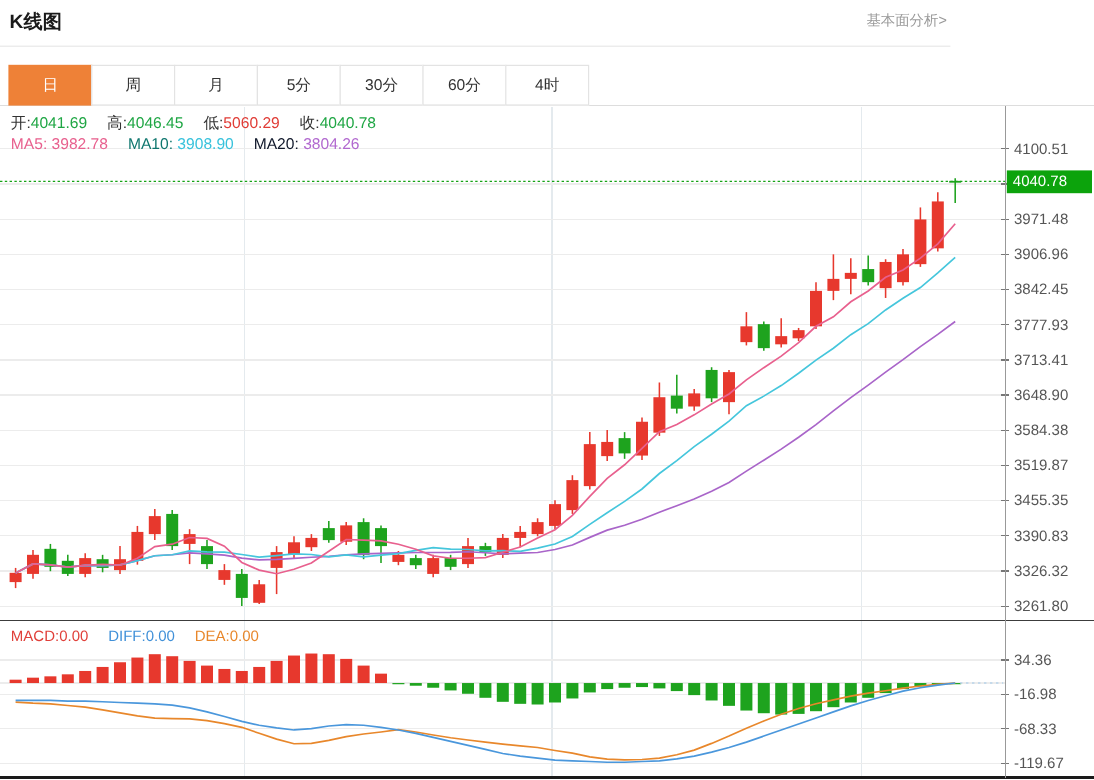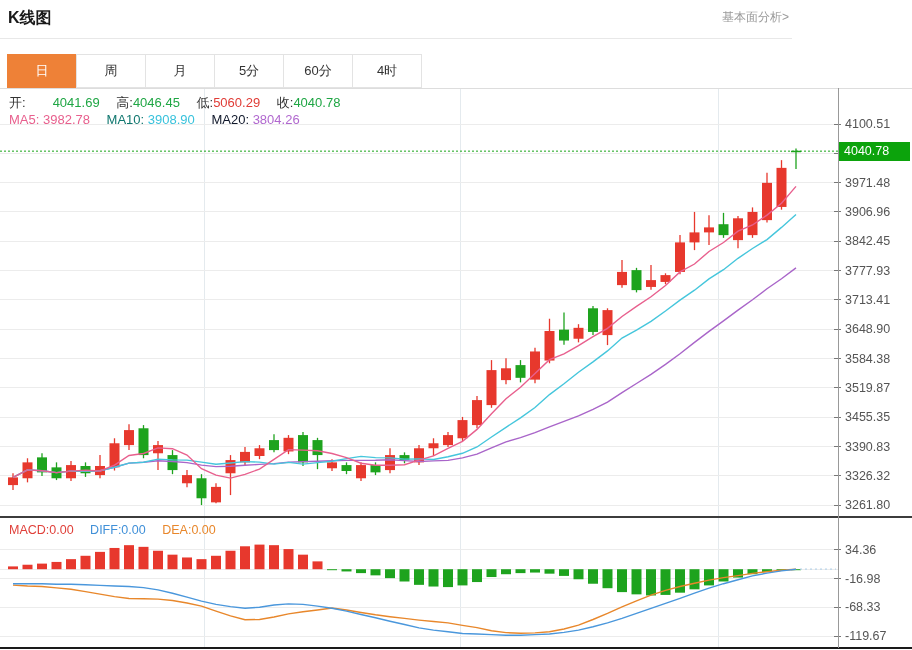--- a/index.html
+++ b/index.html
@@ -29,20 +29,21 @@
 <div class="header">
   <span class="title">K线图</span>
   <span class="fund-link">基本面分析&gt;</span>
 </div>
 
 <div class="tabs">
   <div class="tab active" style="background: rgb(238, 129, 55);">日</div>
   <div class="tab">周</div>
   <div class="tab">月</div>
   <div class="tab">5分</div>
+  <div class="tab">30分</div>
   <div class="tab">60分</div>
   <div class="tab">4时</div>
 </div>
 
 <svg id="chart-svg" width="912" height="650" viewBox="0 0 912 650">
     <g>
       <line x1="204" y1="89" x2="204" y2="647" stroke="#e4eaee" stroke-width="1" shape-rendering="crispEdges"></line>
       <line x1="460" y1="89" x2="460" y2="647" stroke="#e4eaee" stroke-width="1" shape-rendering="crispEdges"></line>
       <line x1="718" y1="89" x2="718" y2="647" stroke="#e4eaee" stroke-width="1" shape-rendering="crispEdges"></line>
     </g>
@@ -292,21 +293,21 @@
     </g>
     <g>
       <line x1="0" y1="88" x2="912" y2="88" stroke="#ddd" stroke-width="1" shape-rendering="crispEdges"></line>
       <line x1="0" y1="517" x2="912" y2="517" stroke="#3c3c3c" stroke-width="1.2" shape-rendering="crispEdges"></line>
       <line x1="0" y1="648" x2="912" y2="648" stroke="#1a1a1a" stroke-width="2.5" shape-rendering="crispEdges"></line>
       <line x1="838" y1="88" x2="838" y2="648" stroke="#999999" stroke-width="1" shape-rendering="crispEdges"></line>
     </g>
   </svg>
 
 <div class="row ohlc-row">
-  <span class="pair"><span class="lbl">开:</span><span style="color: rgb(31, 166, 68); margin-left: 27px;">4041.69</span></span>
+  <span class="pair"><span class="lbl">开:</span><span style="color: rgb(31, 166, 68);">4041.69</span></span>
   <span class="pair"><span class="lbl">高:</span><span style="color: rgb(31, 166, 68);">4046.45</span></span>
   <span class="pair"><span class="lbl">低:</span><span style="color: rgb(224, 60, 54);">5060.29</span></span>
   <span class="pair"><span class="lbl">收:</span><span style="color: rgb(31, 166, 68);">4040.78</span></span>
 </div>
 
 <div class="row ma-row">
   <span class="pair"><span style="color: rgb(232, 96, 142);">MA5:</span> <span style="color: rgb(232, 96, 142);">3982.78</span></span>
   <span class="pair"><span style="color: #0f766e; margin-top: 20px;">MA10:</span> <span style="color: rgb(56, 194, 220);">3908.90</span></span>
   <span class="pair"><span style="color: #0f172a;">MA20:</span> <span style="color: rgb(177, 104, 207);">3804.26</span></span>
 </div>

